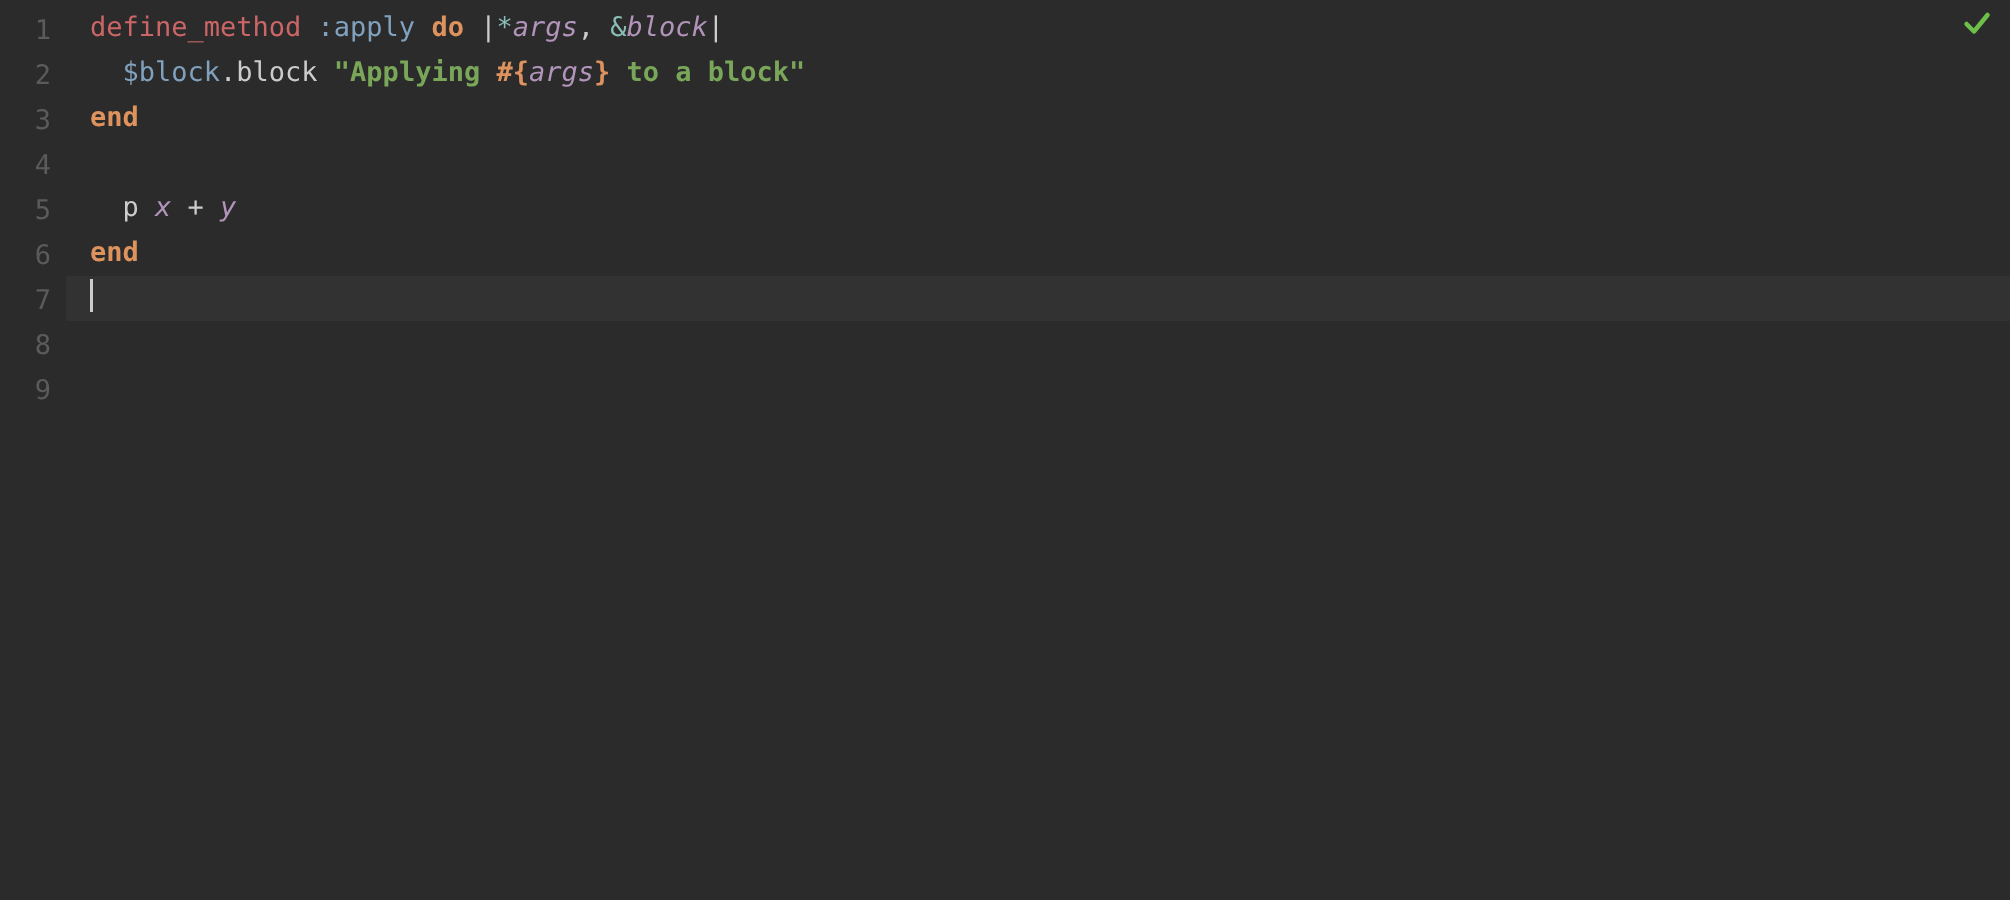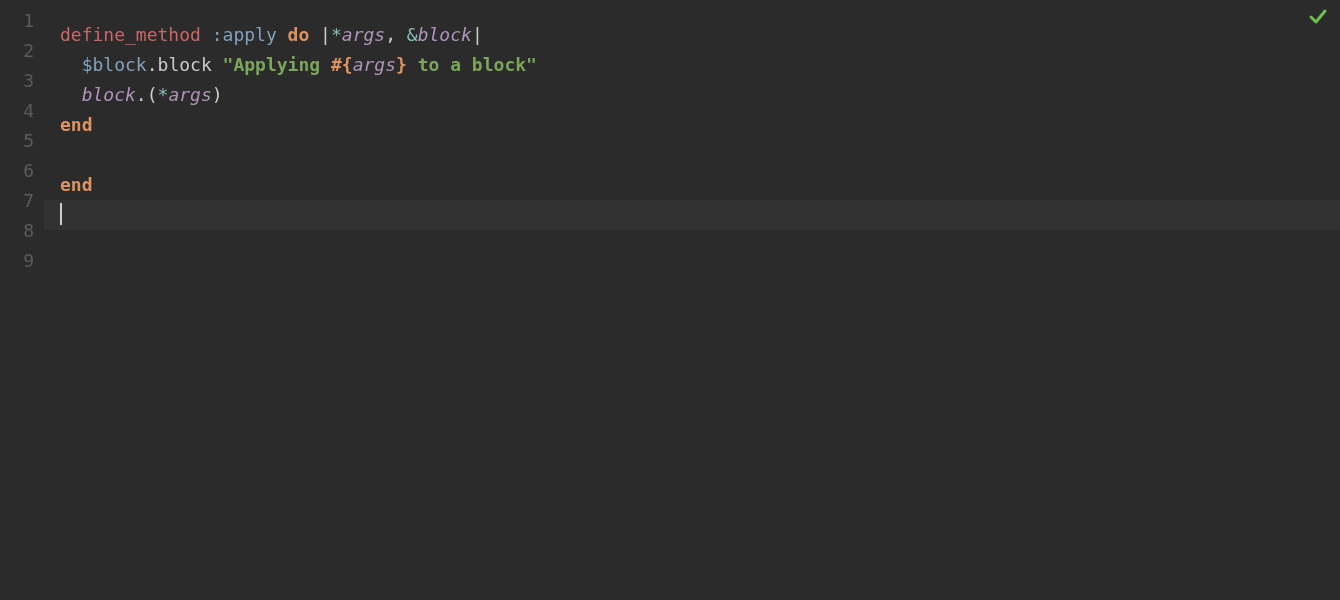--- a/index.html
+++ b/index.html
@@ -25,21 +25,21 @@
     padding-right: 10px;
     padding-top: 6px;
     user-select: none;
     flex-shrink: 0;
   }
   .gutter div {
     height: 30px;
   }
   .code {
     flex: 1;
-    padding-top: 20px;
+    padding-top: 4px;
     padding-left: 16px;
     color: #cccccc;
     position: relative;
   }
   .line {
     height: 30px;
     white-space: pre;
     position: relative;
   }
   .line.current {
@@ -81,23 +81,23 @@
     <div>4</div>
     <div>5</div>
     <div>6</div>
     <div>7</div>
     <div>8</div>
     <div>9</div>
   </div>
   <div class="code">
     <div class="line"><span class="tk-red">define_method</span><span class="tk-blue"> :apply</span><span class="tk-orange tk-bold"> do</span><span class="tk-plain"> |</span><span class="tk-teal">*</span><span class="tk-purple">args</span><span class="tk-plain">, </span><span class="tk-teal">&amp;</span><span class="tk-purple">block</span><span class="tk-plain">|</span></div>
     <div class="line"><span class="tk-blue">  $block</span><span class="tk-plain">.block</span><span class="tk-green tk-bold"> "Applying </span><span class="tk-orange tk-bold">#{</span><span class="tk-purple">args</span><span class="tk-orange tk-bold">}</span><span class="tk-green tk-bold"> to a block"</span></div>
-    <div class="line"><span class="tk-purple">  block</span><span class="tk-plain">.(</span><span class="tk-teal">*</span><span class="tk-purple">args</span><span class="tk-plain">)</span></div>
     <div class="line"><span class="tk-orange tk-bold">end</span></div>
     <div class="line"><span></span></div>
+    <div class="line"><span class="tk-plain">  p </span><span class="tk-purple">x</span><span class="tk-plain"> + </span><span class="tk-purple">y</span></div>
     <div class="line"><span class="tk-orange tk-bold">end</span></div>
     <div class="line current"><span class="cursor"></span><span></span></div>
   </div>
 
   <div class="status-icon">
     <svg width="20" height="20" viewBox="0 0 20 20">
       <path d="M3 10 L8 15 L17 4" stroke="#6cc04a" stroke-width="3" fill="none" stroke-linecap="round" stroke-linejoin="round"></path>
     </svg>
   </div>
 </div>

